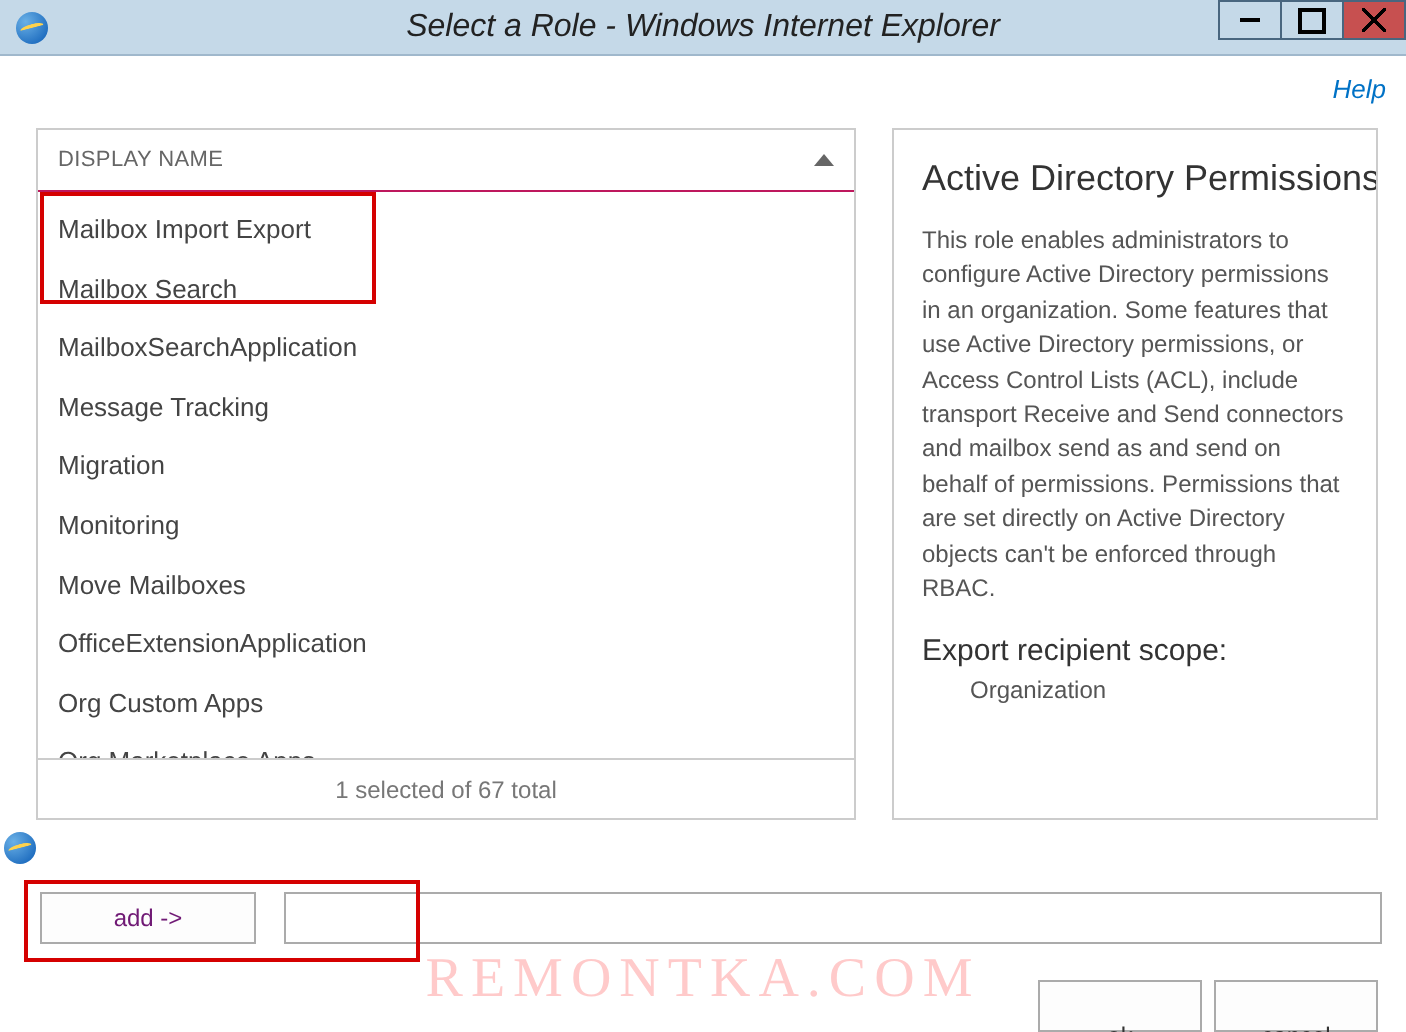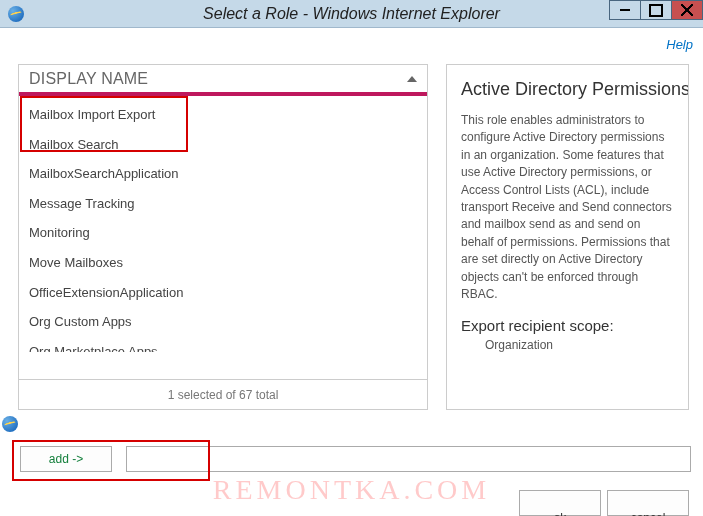--- a/index.html
+++ b/index.html
@@ -106,26 +106,26 @@
     width: 410px;
     display: flex;
     flex-direction: column;
     border: 1px solid #ccc;
     border-top: none;
   }
   .list-header {
     display: flex;
     align-items: center;
     height: 32px;
-    font-size: 16px;
+    font-size: 11px;
     color: #666;
     letter-spacing: 0.2px;
     padding: 0 10px;
     border-top: 1px solid #ccc;
-    border-bottom: 4px solid #be185d;
+    border-bottom: 1px solid #be185d;
     justify-content: space-between;
   }
   .sort-caret {
     width: 0; height: 0;
     border-left: 5px solid transparent;
     border-right: 5px solid transparent;
     border-bottom: 6px solid #666;
   }
   .list-body {
     flex: 1;
@@ -242,26 +242,26 @@
   .add-row {
     position: absolute;
     left: 20px;
     right: 12px;
     top: 446px;
     display: flex;
     gap: 14px;
     align-items: flex-start;
   }
   .add-btn {
-    width: 92px;
+    width: 108px;
     height: 26px;
     border: 1px solid #ababab;
     background: #fdfdfd;
     font-size: 12px;
-    color: #15803d;
+    color: #701a75;
     cursor: pointer;
     font-family: inherit;
   }
   .add-input {
     flex: 1;
     height: 26px;
     border: 1px solid #ababab;
     padding: 2px 6px;
     font-family: inherit;
     font-size: 12px;
@@ -327,20 +327,21 @@
       <div class="list-header">
         <span>DISPLAY NAME</span>
         <span class="sort-caret"></span>
       </div>
       <div class="list-body">
         <div class="list-items">
           <div class="item">Mailbox Import Export</div>
           <div class="item">Mailbox Search</div>
           <div class="item">MailboxSearchApplication</div>
           <div class="item">Message Tracking</div>
+          <div class="item">Migration</div>
           <div class="item">Monitoring</div>
           <div class="item">Move Mailboxes</div>
           <div class="item">OfficeExtensionApplication</div>
           <div class="item">Org Custom Apps</div>
           <div class="item last-cut" style="height:15px;">Org Marketplace Apps</div>
         </div>
       </div>
       <div class="status-row">1 selected of 67 total</div>
     </div>
 

